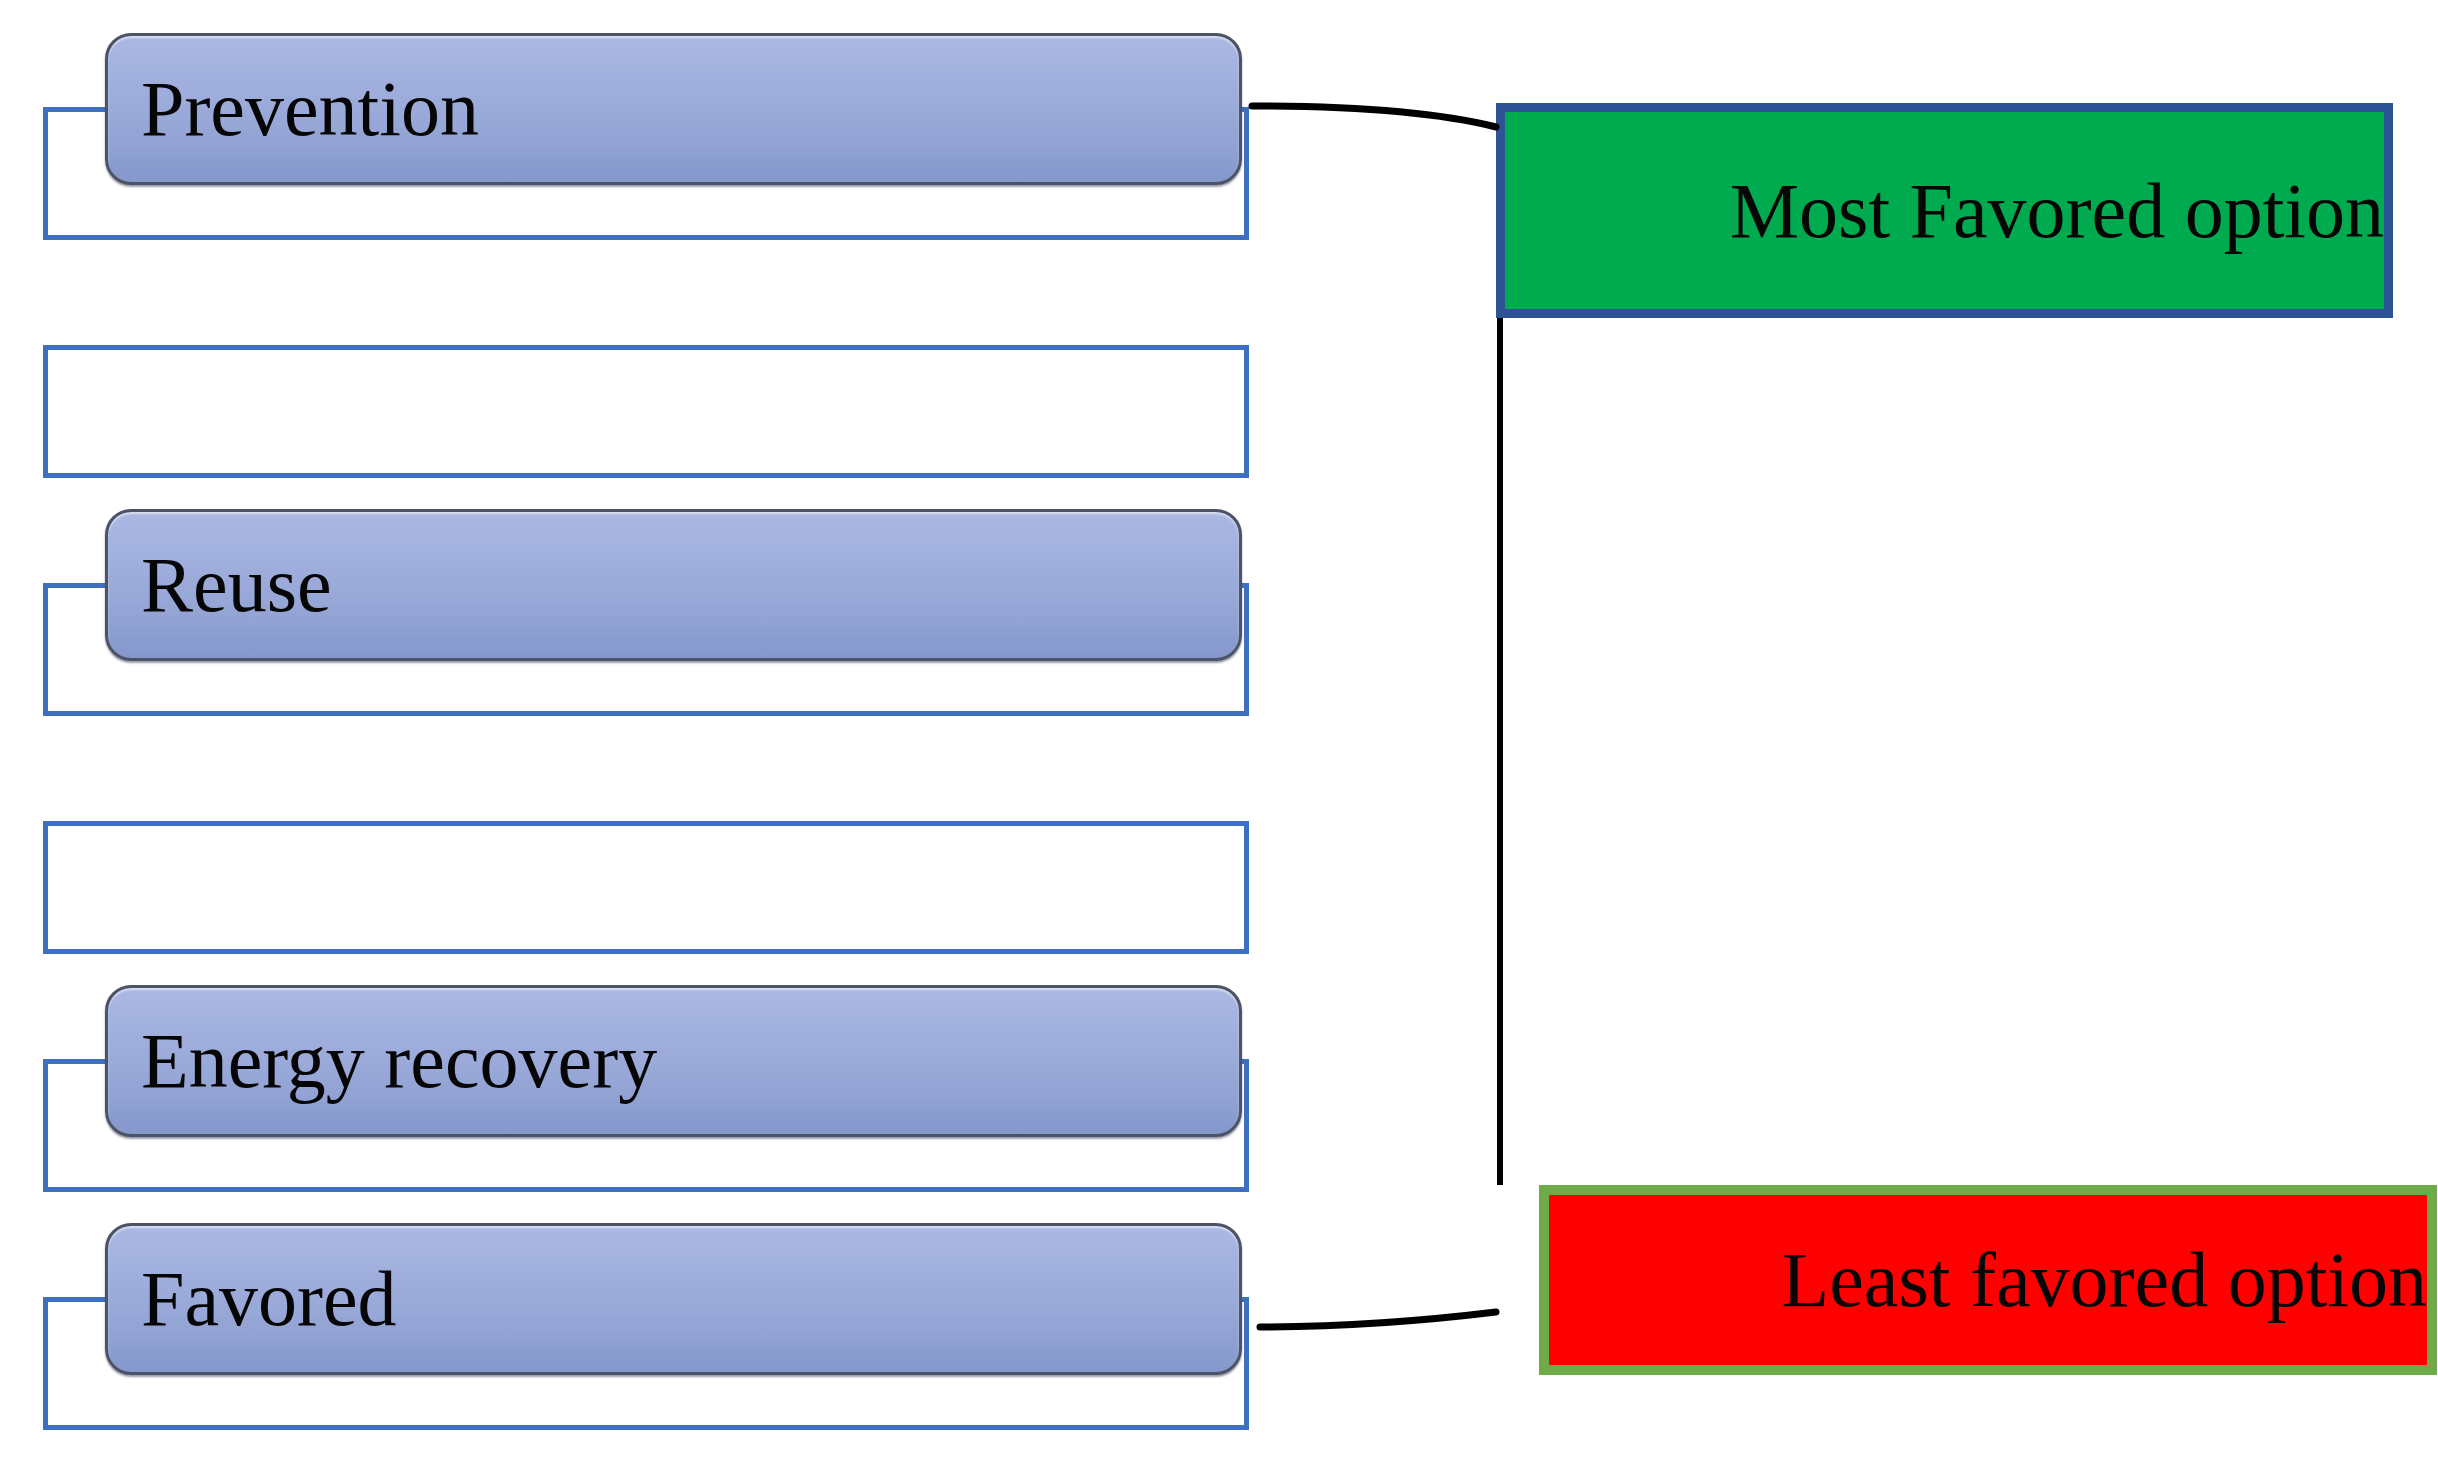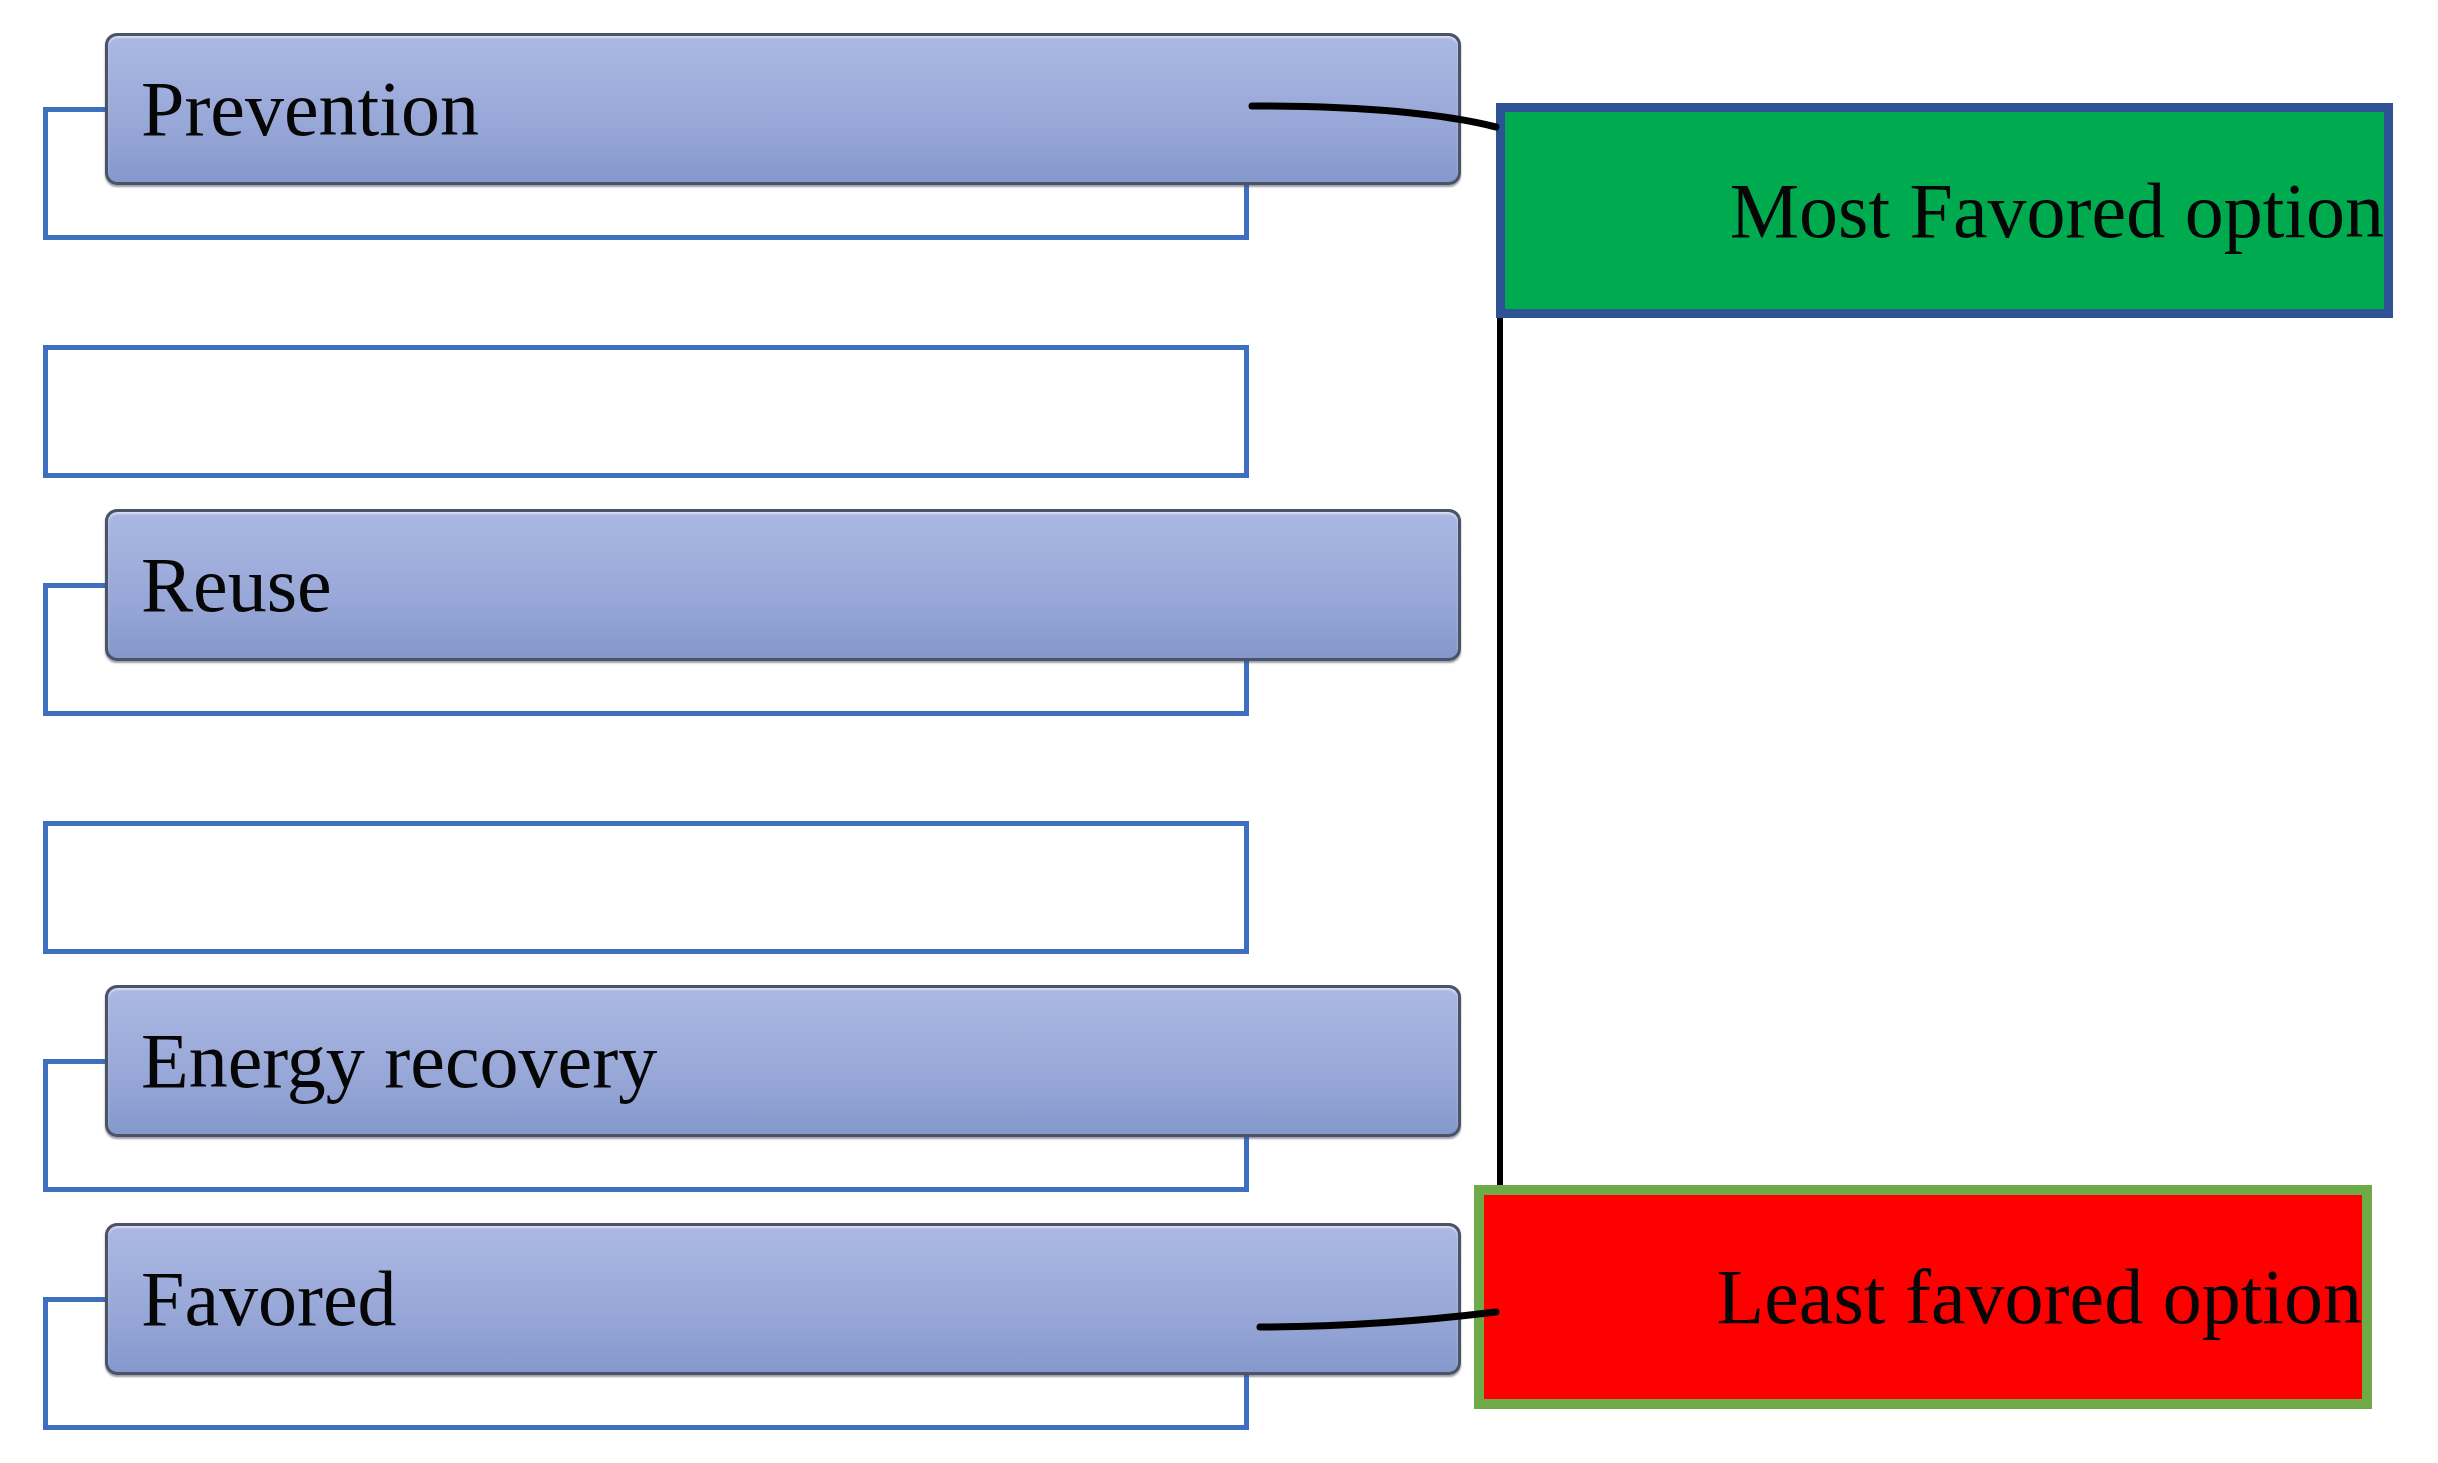--- a/index.html
+++ b/index.html
@@ -26,24 +26,24 @@
   .bracket{
     position:absolute;
     left:43px;width:1206px;height:133px;
     border:5px solid var(--bracket-line);
     box-sizing:border-box;
     background:transparent;
     z-index:1;
   }
   .stage-box{
     position:absolute;
-    left:105px;width:1356px;height:152px;
+    left:105px;width:1137px;height:152px;
     box-sizing:border-box;
     border:3px solid var(--stage-border);
-    border-radius:12px;
+    border-radius:26px;
     background:linear-gradient(180deg,var(--stage-fill-top) 0%,var(--stage-fill-mid) 60%,var(--stage-fill-bottom) 100%);
     box-shadow:inset 0 2px 2px rgba(255,255,255,0.55), 0 2px 2px rgba(70,76,99,0.55);
     z-index:2;
     display:flex;align-items:center;
   }
   .stage-label{
     padding-left:33px;
     font-size:78px;
     color:var(--text);
     white-space:nowrap;
@@ -54,21 +54,21 @@
     box-sizing:border-box;
     display:flex;align-items:center;justify-content:flex-end;
     z-index:2;
   }
   .outcome-most{
     left:1496px;top:103px;width:897px;height:215px;
     background:var(--most-favored-bg);
     border:9px solid var(--most-favored-border);
   }
   .outcome-least{
-    left:1474px;top:1185px;width:898px;height:224px;
+    left:1539px;top:1185px;width:898px;height:190px;
     background:var(--least-favored-bg);
     border:10px solid var(--least-favored-border);
   }
   .outcome-label{
     font-size:78px;
     color:var(--text);
     white-space:nowrap;
   }
   .connector-svg{
     position:absolute;left:0;top:0;width:2438px;height:1463px;

